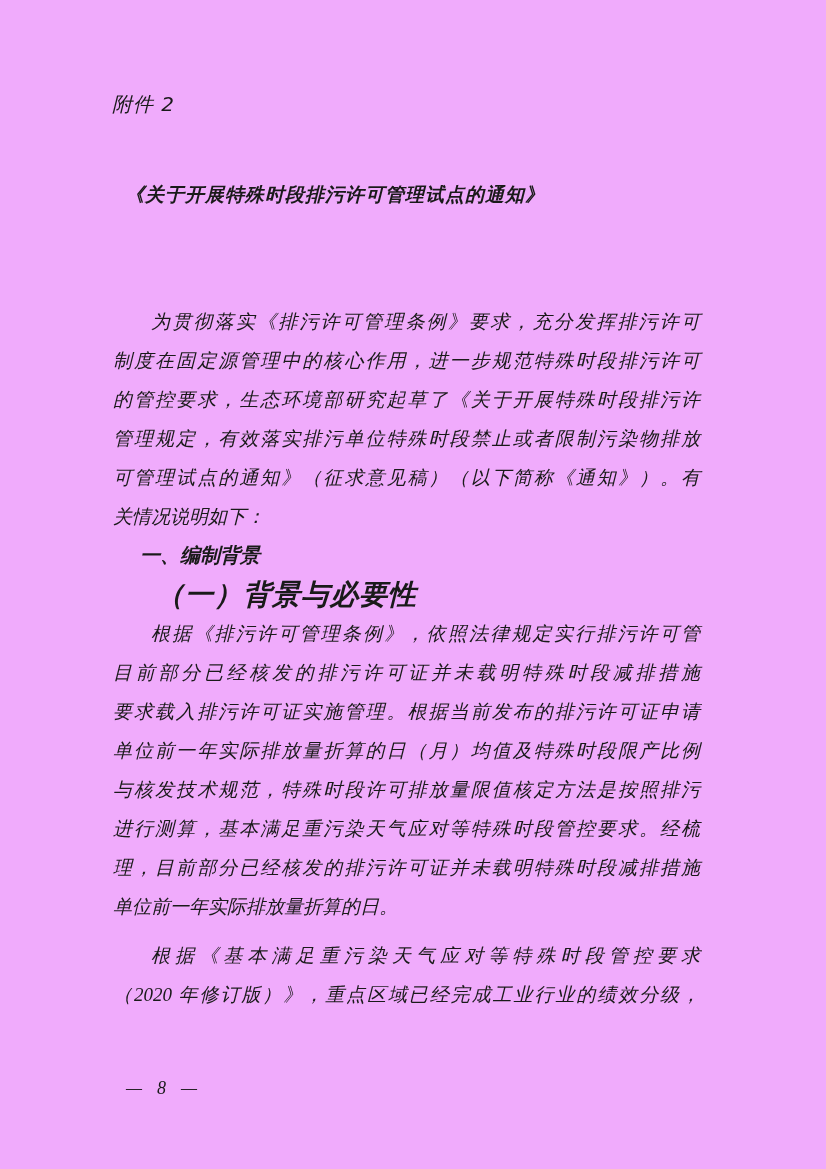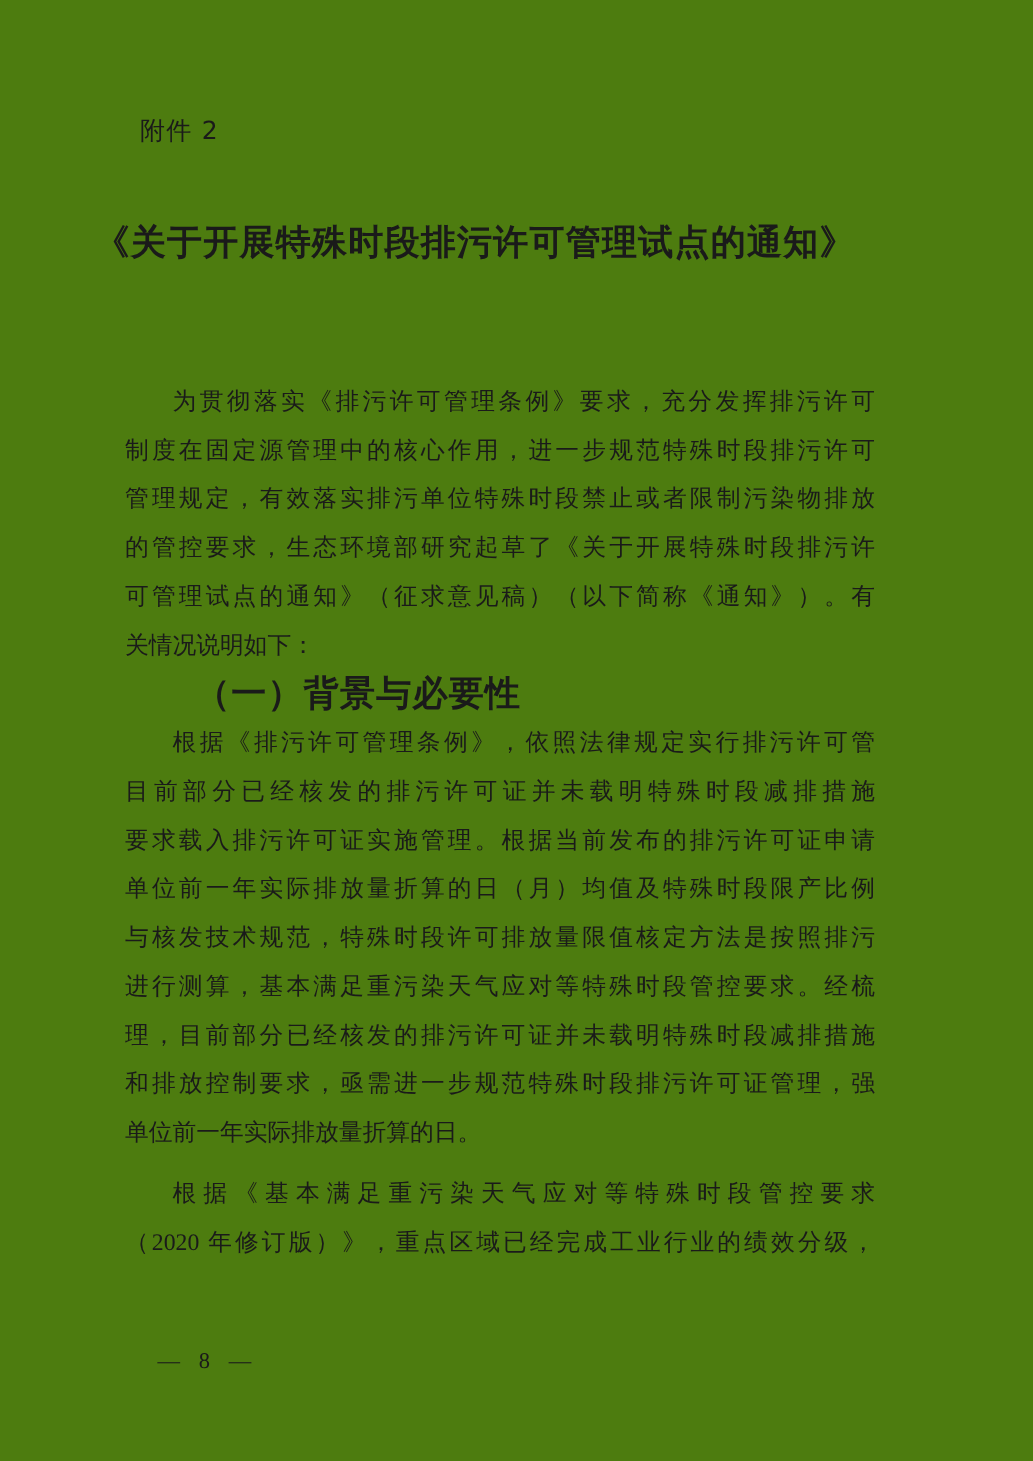--- a/index.html
+++ b/index.html
@@ -5,60 +5,61 @@
   html, body {
     margin: 0;
     padding: 0;
     background: #e8e8e8;
   }
   .page {
     position: relative;
     width: 826px;
     height: 1169px;
     margin: 0 auto;
-    background: #4d7c0f;
+    background: #f0abfc;
     color: #1a1a1a;
     font-family: "Liberation Serif", "DejaVu Serif", serif;
     overflow: hidden;
+    font-style: italic;
   }
   .attachment-label {
     position: absolute;
     left: 112px;
     top: 90px;
     font-family: "DejaVu Sans", "Liberation Sans", sans-serif;
     font-size: 20px;
     line-height: 28px;
     letter-spacing: 1px;
   }
   .doc-title {
     position: absolute;
     left: 0;
     top: 172px;
     width: 670px;
     margin: 0;
     text-align: center;
-    font-size: 28px;
+    font-size: 19px;
     font-weight: bold;
     line-height: 46px;
     letter-spacing: 1px;
-    padding-left: 45px;
   }
   .body-text {
     position: absolute;
     left: 100px;
     top: 302px;
     width: 600px;
     font-size: 19px;
     line-height: 39px;
   }
   .line {
     height: 39px;
     text-align: justify;
     text-align-last: justify;
     white-space: nowrap;
+    margin-left: 13px;
   }
   .line.indent { text-indent: 2em; }
   .line.no-stretch { text-align-last: left; }
   .heading-hei {
     height: 39px;
     line-height: 39px;
     text-indent: 2em;
     font-family: "DejaVu Sans", "Liberation Sans", sans-serif;
     font-weight: bold;
     font-size: 20px;
@@ -91,38 +92,38 @@
   <div class="attachment-label">附件 2</div>
 
   <h1 class="doc-title">
     <div>《关于开展特殊时段排污许可管理试点的通知》</div>
   </h1>
 
   <div class="body-text">
     <div class="para">
         <div class="line indent">为贯彻落实《排污许可管理条例》要求，充分发挥排污许可</div>
         <div class="line">制度在固定源管理中的核心作用，进一步规范特殊时段排污许可</div>
+        <div class="line">的管控要求，生态环境部研究起草了《关于开展特殊时段排污许</div>
         <div class="line">管理规定，有效落实排污单位特殊时段禁止或者限制污染物排放</div>
-        <div class="line">的管控要求，生态环境部研究起草了《关于开展特殊时段排污许</div>
         <div class="line">可管理试点的通知》（征求意见稿）（以下简称《通知》）。有</div>
         <div class="line no-stretch">关情况说明如下：</div>
       </div>
 
+    <div class="heading-hei">一、编制背景</div>
 
     <div class="heading-kai">（一）背景与必要性</div>
 
     <div class="para">
         <div class="line indent">根据《排污许可管理条例》，依照法律规定实行排污许可管</div>
         <div class="line">目前部分已经核发的排污许可证并未载明特殊时段减排措施</div>
         <div class="line">要求载入排污许可证实施管理。根据当前发布的排污许可证申请</div>
         <div class="line">单位前一年实际排放量折算的日（月）均值及特殊时段限产比例</div>
         <div class="line">与核发技术规范，特殊时段许可排放量限值核定方法是按照排污</div>
         <div class="line">进行测算，基本满足重污染天气应对等特殊时段管控要求。经梳</div>
         <div class="line">理，目前部分已经核发的排污许可证并未载明特殊时段减排措施</div>
-        <div class="line">和排放控制要求，亟需进一步规范特殊时段排污许可证管理，强</div>
         <div class="line no-stretch">单位前一年实际排放量折算的日。</div>
       </div>
 
     <div class="para para-gap">
         <div class="line indent">根据《基本满足重污染天气应对等特殊时段管控要求</div>
         <div class="line">（2020 年修订版）》，重点区域已经完成工业行业的绩效分级，</div>
       </div>
   </div>
 
   <div class="page-footer">

